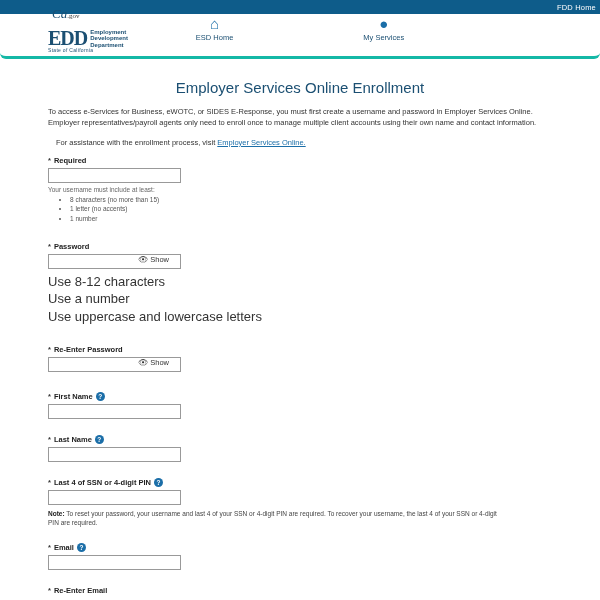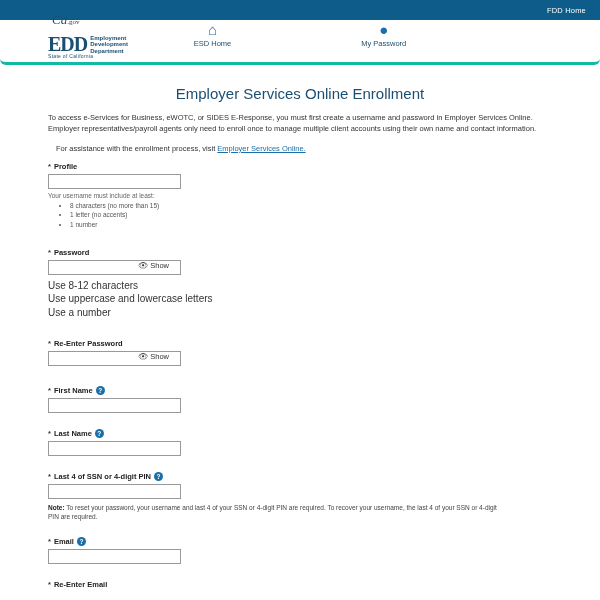--- a/index.html
+++ b/index.html
@@ -10,25 +10,25 @@
     width: 600px;
     height: 600px;
     overflow: hidden;
     background: #ffffff;
     font-family: "Liberation Sans", sans-serif;
     font-size: 11px;
     color: #333333;
   }
   .topbar {
     background: #0e5c8a;
-    height: 20px;
+    height: 14px;
     display: flex;
     align-items: center;
     justify-content: flex-end;
-    padding: 0 14px;
+    padding: 0 4px;
   }
   .topbar a {
     color: #ffffff;
     font-size: 7.5px;
     text-decoration: none;
     letter-spacing: .2px;
   }
   .header {
     position: relative;
     background: #ffffff;
@@ -213,21 +213,21 @@
   }
   ul.bullets li {
     font-size: 6.5px;
     color: #555;
     margin-bottom: 2.5px;
   }
   .pw-rules {
     margin-top: 4px;
   }
   .pw-rules div {
-    font-size: 10px;
+    font-size: 13px;
     color: #333;
     line-height: 1.35;
   }
   .note {
     font-size: 6.5px;
     color: #444;
     margin-top: 4px;
     max-width: 460px;
     line-height: 1.4;
   }
@@ -259,40 +259,40 @@
   </div>
   <div class="edd-state">State of California</div>
 
   <div class="nav-items">
     <a class="nav-item" href="#">
       <span class="ico">⌂</span>
       <span class="lbl">ESD Home</span>
     </a>
     <a class="nav-item" href="#">
       <span class="ico">●</span>
-      <span class="lbl">My Password</span>
+      <span class="lbl">My Services</span>
     </a>
   </div>
 </div>
 
 <div class="content">
 
   <h1>Employer Services Online Enrollment</h1>
 
   <div class="intro">To access e-Services for Business, eWOTC, or SIDES E-Response, you must first create a username and password in Employer Services Online. Employer representatives/payroll agents only need to enroll once to manage multiple client accounts using their own name and contact information.</div>
 
   <div class="assist">
     <span>For assistance with the enrollment process, visit </span><a class="inline" href="#">Employer Services Online.</a>
   </div>
 
 
   <div class="field">
     <div class="field-label">
       <span class="req-star">*</span>
-        <span>Profile</span>
+        <span>Required</span>
     </div>
     <input class="txt" type="text" value="" style="">
     <div class="hint">Your username must include at least:</div>
     <ul class="bullets">
       <li>8 characters (no more than 15)</li>
       <li>1 letter (no accents)</li>
       <li>1 number</li>
     </ul>
   </div>
 
@@ -305,22 +305,22 @@
     </div>
     <div class="pw-wrap">
       <input class="txt" type="password" value="" style="">
       <span class="show-toggle">
         <span class="eye">👁</span>
         <span>Show</span>
       </span>
     </div>
     <div class="pw-rules">
       <div>Use 8-12 characters</div>
+      <div>Use a number</div>
       <div>Use uppercase and lowercase letters</div>
-      <div>Use a number</div>
     </div>
   </div>
 
   <div class="sp-14"></div>
 
   <div class="field">
     <div class="field-label">
       <span class="req-star">*</span>
         <span>Re-Enter Password</span>
     </div>

